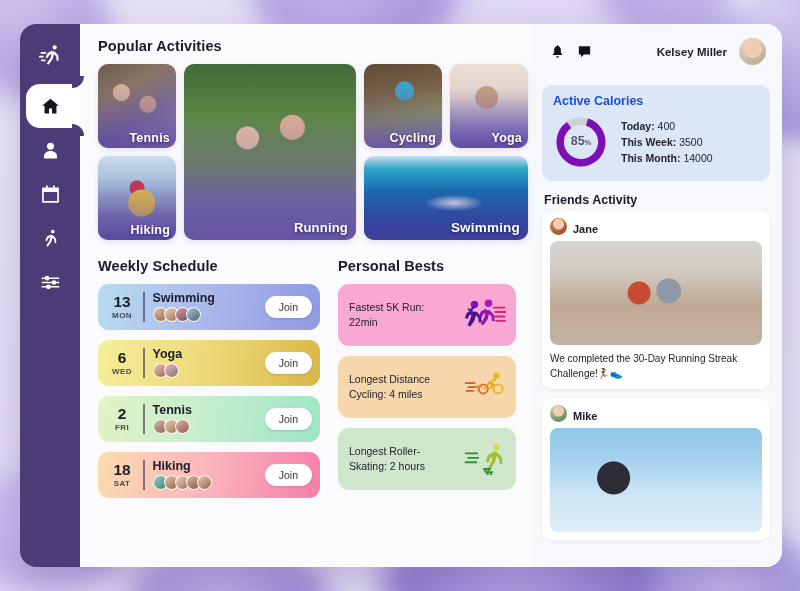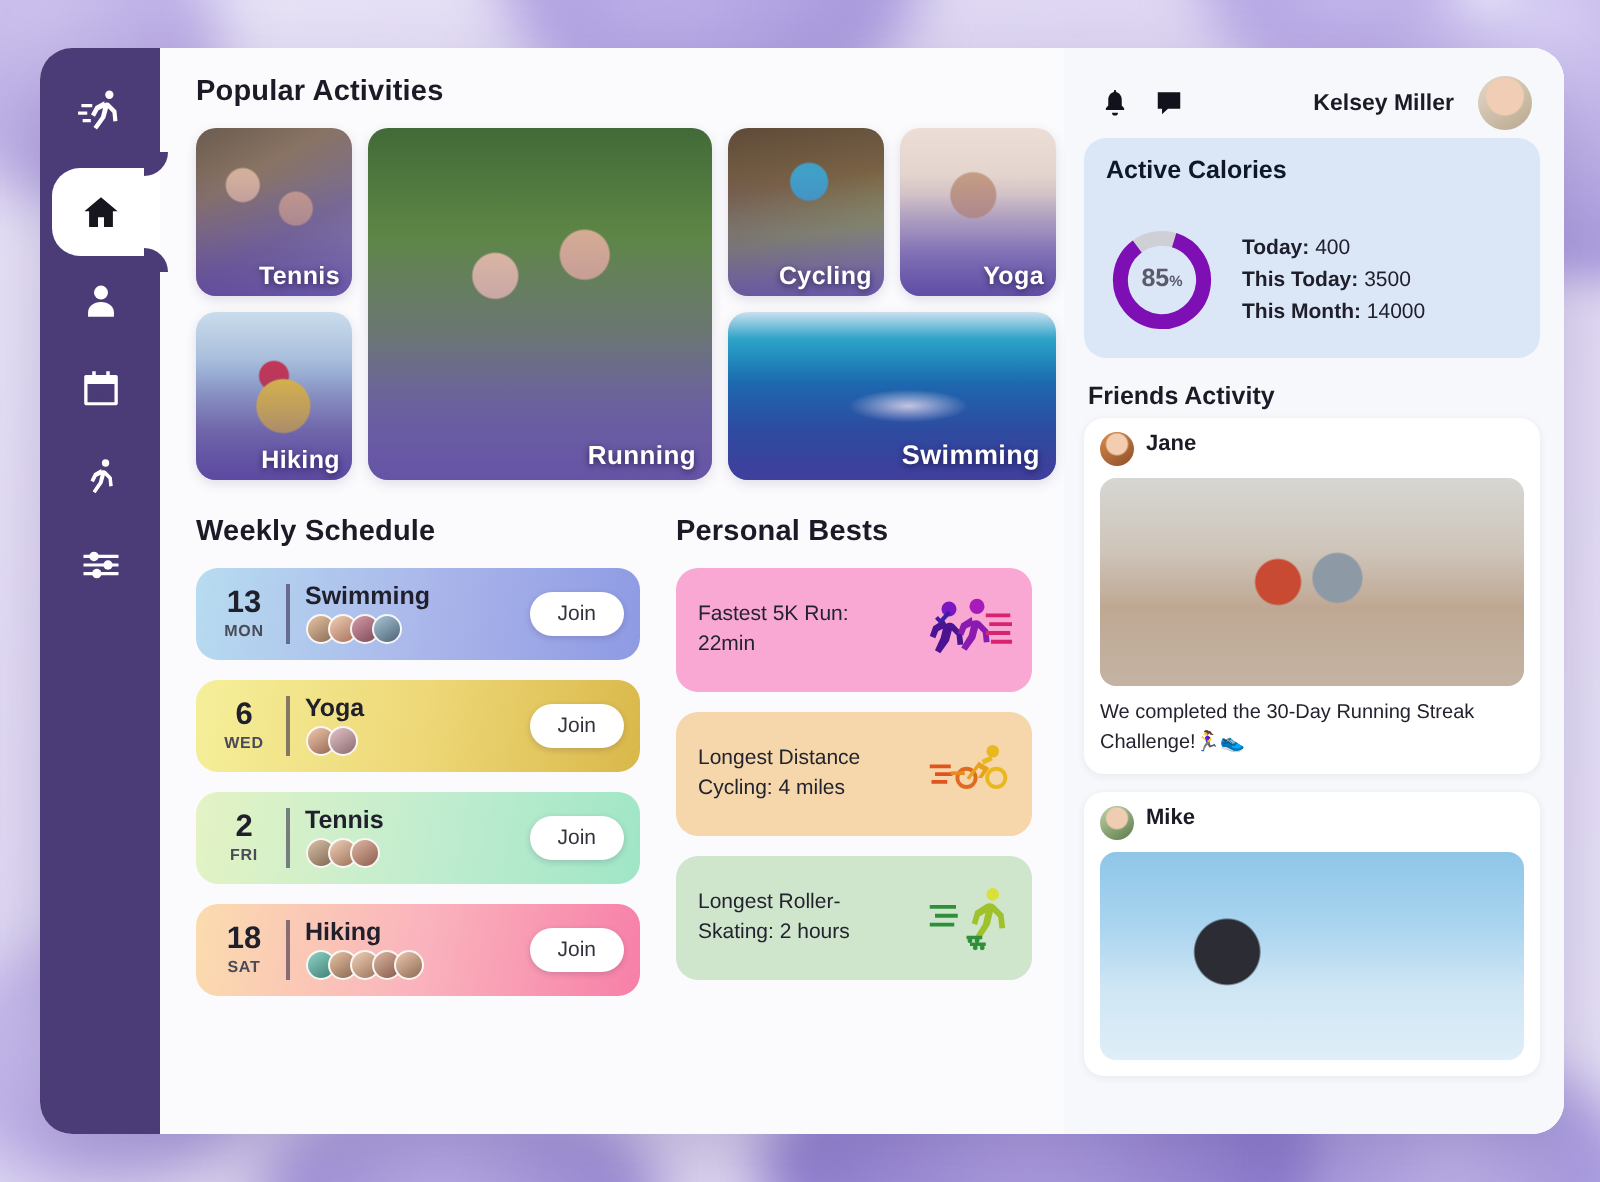--- a/index.html
+++ b/index.html
@@ -195,48 +195,48 @@
     display: flex; align-items: center; justify-content: space-between;
     padding: 0 10px 0 11px; cursor: pointer;
   }
   .best-card .txt { font-size: 10.5px; color: #23232f; line-height: 1.45; font-weight: 500; }
   .best-card svg { width: 42px; height: 34px; flex: 0 0 42px; }
   .bc-run  { background: #f9a8d4; }
   .bc-bike { background: #f6d7ab; }
   .bc-skate{ background: #cfe6cd; justify-content: space-between; }
 
   
-  .topbar { display: flex; align-items: center; gap: 12px; padding: 4px 4px 4px 8px; }
+  .topbar { display: flex; align-items: center; gap: 12px; padding: 4px 4px 20px 8px; }
   .topbar .ic { color: #12121c; cursor: pointer; display: flex; }
   .topbar .ic svg { width: 15px; height: 15px; fill: currentColor; }
   .topbar .uname { margin-left: auto; font-size: 11.5px; font-weight: 600; color: #1b1b27; }
   .topbar .me {
     width: 27px; height: 27px; border-radius: 50%; flex: 0 0 27px; cursor: pointer;
     background: radial-gradient(circle at 50% 38%, #f0cdb4 0 9px, transparent 10px),
                 linear-gradient(145deg, #e4d9c8, #b9a88f);
   }
 
   .cal-card { background: #dbe6f6; border-radius: 11px; padding: 9px 11px 11px; }
-  .cal-card .h { font-size: 12.5px; font-weight: 700; color: #0f172a; margin-bottom: 20px; }
+  .cal-card .h { font-size: 12.5px; font-weight: 700; color: #1d4ed8; margin-bottom: 6px; }
   .cal-body { display: flex; align-items: center; gap: 12px; }
   .donut { position: relative; width: 56px; height: 56px; flex: 0 0 56px; }
   .donut .pct {
     position: absolute; inset: 0; display: flex; align-items: baseline;
     justify-content: center; padding-top: 20px;
     font-size: 12.5px; font-weight: 600; color: #5a5a6a;
   }
   .donut .pct i { font-style: normal; font-size: 7.5px; }
   .cal-stats { font-size: 10.5px; color: #1f1f2b; line-height: 1.55; }
   .cal-stats b { font-weight: 700; }
   .cal-stats span { font-weight: 400; }
 
   .friends-title { font-size: 12.5px; font-weight: 700; color: #1b1b27; margin: 12px 0 4px 2px; }
   .feed { display: flex; flex-direction: column; gap: 9px; }
   .post { background: #fff; border-radius: 10px; padding: 7px 8px 8px; box-shadow: 0 1px 4px rgba(40,30,90,.07); }
-  .post-hd { display: flex; align-items: flex-start; gap: 6px; margin-bottom: 6px; }
+  .post-hd { display: flex; align-items: flex-end; gap: 6px; margin-bottom: 6px; }
   .post-hd .pav { width: 17px; height: 17px; border-radius: 50%; flex: 0 0 17px; }
   .post-hd .pnm { font-size: 11px; font-weight: 600; color: #1b1b27; }
   .post-img { height: 104px; border-radius: 8px; overflow: hidden; position: relative; }
   .img-bridge {
     background:
       radial-gradient(circle at 42% 50%, #c94a33 0 11px, transparent 12px),
       radial-gradient(circle at 56% 48%, #8e99a6 0 12px, transparent 13px),
       linear-gradient(to bottom, #d6d6d2 0%, #cfc6bb 34%, #bfa893 62%, #c4b3a3 100%);
   }
   .img-bike {
@@ -501,21 +501,21 @@
               <circle cx="21" cy="21" r="15.6" fill="none" stroke="#cfcfd6" stroke-width="5.6"></circle>
               <circle cx="21" cy="21" r="15.6" fill="none" stroke="#7d0fb5" stroke-width="5.6" stroke-dasharray="83.3 14.7" stroke-dashoffset="-3" transform="rotate(-84 21 21)" stroke-linecap="butt"></circle>
             </svg>
             <div class="pct">
               <span>85</span>
                 <i>%</i>
             </div>
           </div>
           <div class="cal-stats">
             <div><b>Today:</b> <span>400</span></div>
-            <div><b>This Today:</b> <span>3500</span></div>
+            <div><b>This Week:</b> <span>3500</span></div>
             <div><b>This Month:</b> <span>14000</span></div>
           </div>
         </div>
       </div>
 
       <div class="friends-title">Friends Activity</div>
 
       <div class="feed">
         <div class="post">
           <div class="post-hd">

